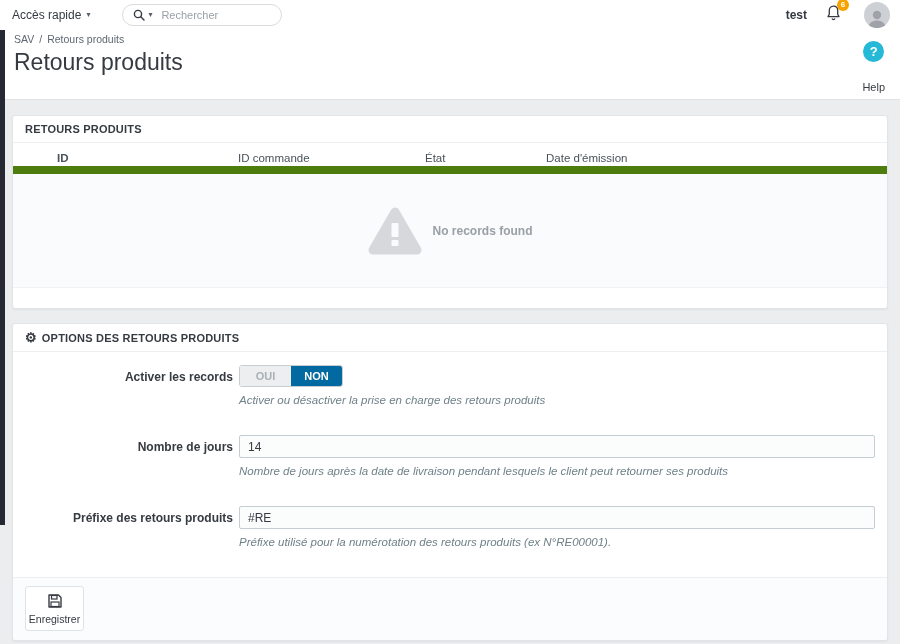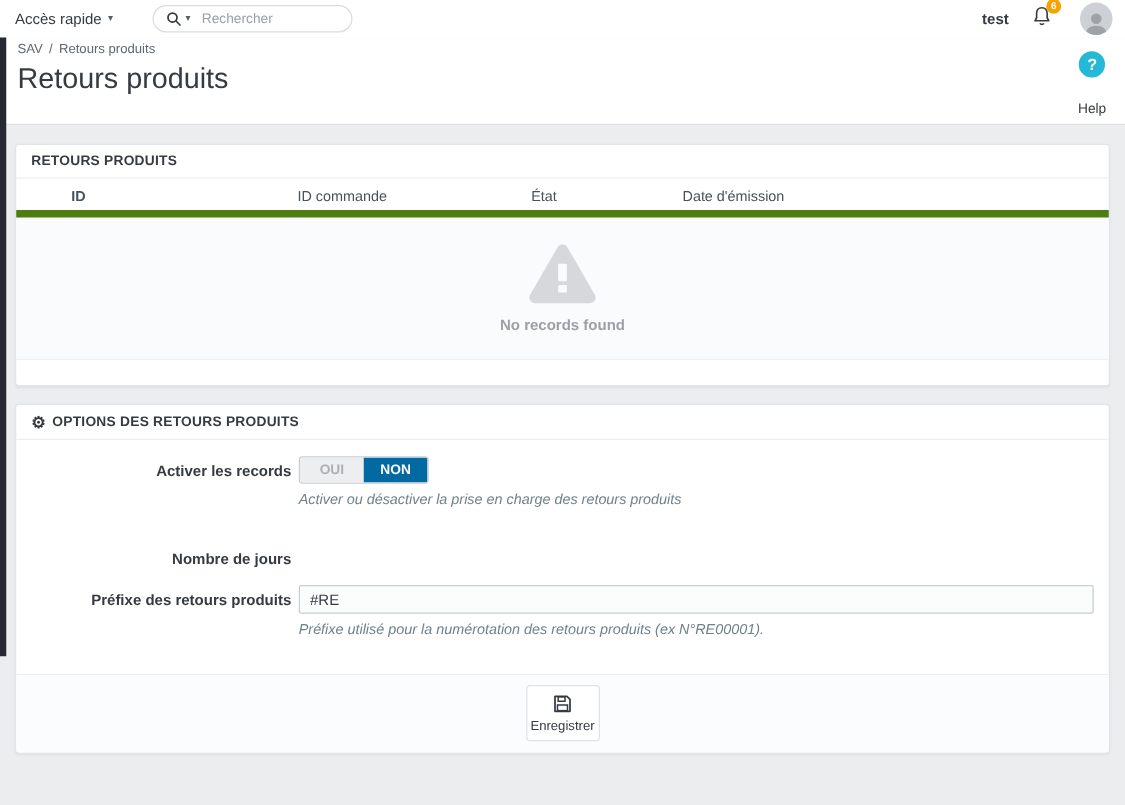--- a/index.html
+++ b/index.html
@@ -87,30 +87,30 @@
   }
   .panel-heading {
     padding: 7px 12px; font-size: 11px; font-weight: 700;
     letter-spacing: 0.2px; color: #363a41;
     border-bottom: 1px solid #eceef0;
     display: flex; align-items: center; gap: 5px;
   }
   .gear-glyph { font-size: 13px; line-height: 1; color: #363a41; }
 
   
-  .table-head { position: relative; height: 31px; border-bottom: 6px solid #4d7c0f; }
+  .table-head { position: relative; height: 31px; border-bottom: 8px solid #4d7c0f; }
   .table-head span { position: absolute; top: 9px; font-size: 11.5px; color: #49525a; cursor: pointer; }
   .col-id { left: 44px; font-weight: 700; }
   .col-cmd { left: 225px; }
   .col-etat { left: 412px; }
   .col-date { left: 533px; }
 
   .empty-body {
     height: 114px; background: #fafbfd;
-    display: flex; flex-direction: column; align-items: center; justify-content: center;
+    display: flex; flex-direction: row; align-items: center; justify-content: center;
     gap: 9px; border-bottom: 1px solid #f0f1f3;
   }
   .empty-text { font-size: 12px; font-weight: 600; color: #9aa0a6; }
   .list-footer { height: 20px; }
 
   .panel-returns { margin-bottom: 14px; }
 
   
   .form-area { padding-top: 13px; }
   .form-row { display: flex; }
@@ -138,21 +138,21 @@
     width: 100%; height: 23px;
     border: 1px solid #c5ced4; background: #fbfcfc; border-radius: 2px;
     padding: 0 8px; font-size: 12px; color: #363a41;
     font-family: "Liberation Sans", sans-serif; outline: none;
   }
   .row-gap { margin-top: 14px; }
 
   .panel-footer {
     margin-top: 14px; border-top: 1px solid #eceef0;
     background: #fbfcfd; padding: 8px 12px 9px;
-    display: flex; justify-content: center;
+    display: flex; justify-content: flex-start;
     border-radius: 0 0 3px 3px;
   }
   .save-button {
     background: #fff; border: 1px solid #dfe3e6; border-radius: 3px;
     width: 59px; padding: 6px 2px 5px;
     display: flex; flex-direction: column; align-items: center; gap: 4px;
     cursor: pointer; font-size: 10.5px; color: #363a41;
     font-family: "Liberation Sans", sans-serif;
   }
 </style>
@@ -240,20 +240,24 @@
           <div class="switch">
             <div class="opt opt-off">OUI</div>
             <div class="opt opt-on">NON</div>
           </div>
           <div class="help-text">Activer ou désactiver la prise en charge des retours produits</div>
         </div>
       </div>
 
       <div class="form-row row-gap">
         <div class="form-label">Nombre de jours</div>
+        <div class="form-control">
+          <input class="text-input" type="text" value="14" style="">
+          <div class="help-text">Nombre de jours après la date de livraison pendant lesquels le client peut retourner ses produits</div>
+        </div>
       </div>
 
       <div class="form-row row-gap">
         <div class="form-label">Préfixe des retours produits</div>
         <div class="form-control">
           <input class="text-input" type="text" value="#RE" style="">
           <div class="help-text">Préfixe utilisé pour la numérotation des retours produits (ex N°RE00001).</div>
         </div>
       </div>
 

